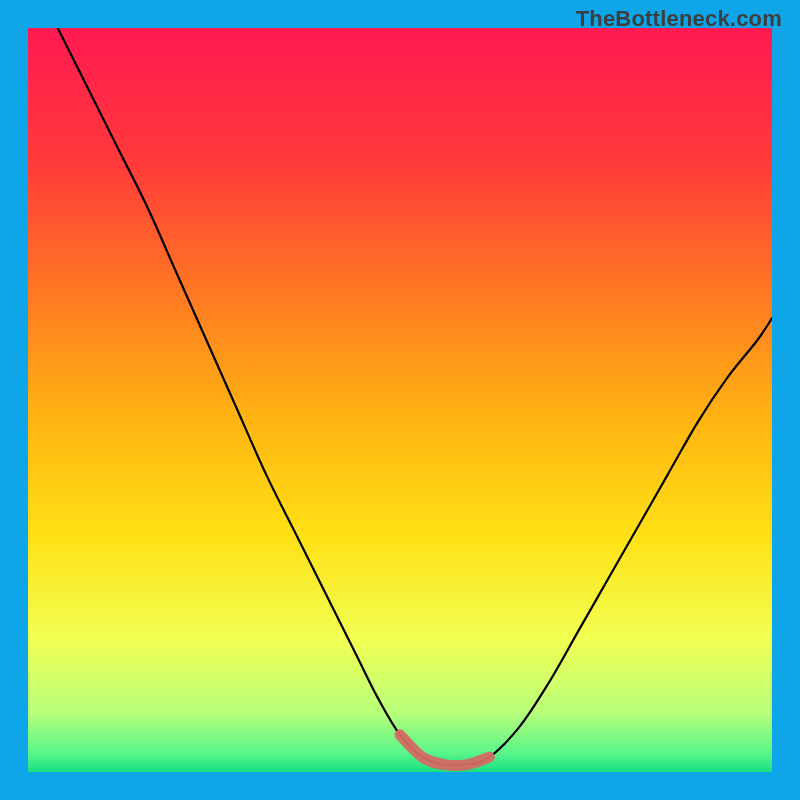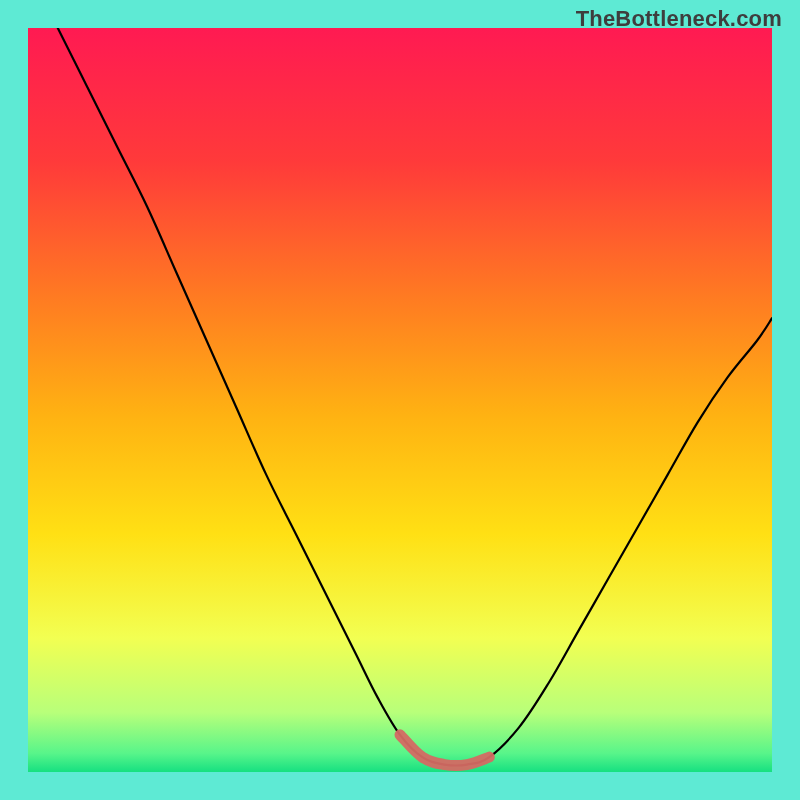--- a/index.html
+++ b/index.html
@@ -1,21 +1,21 @@
 <!DOCTYPE html>
 <html><head>
 <meta charset="utf-8">
 <style>
   * { margin: 0; padding: 0; box-sizing: border-box; }
   html, body { width: 800px; height: 800px; background: #000; overflow: hidden; }
   .frame {
     position: relative;
     width: 800px;
     height: 800px;
-    background: #5eead4;
+    background: #0ea5e9;
   }
   .watermark {
     position: absolute;
     top: 6px;
     right: 18px;
     font-family: Arial, Helvetica, sans-serif;
     font-size: 22px;
     font-weight: 600;
     color: #3e3e3e;
     letter-spacing: 0.2px;

